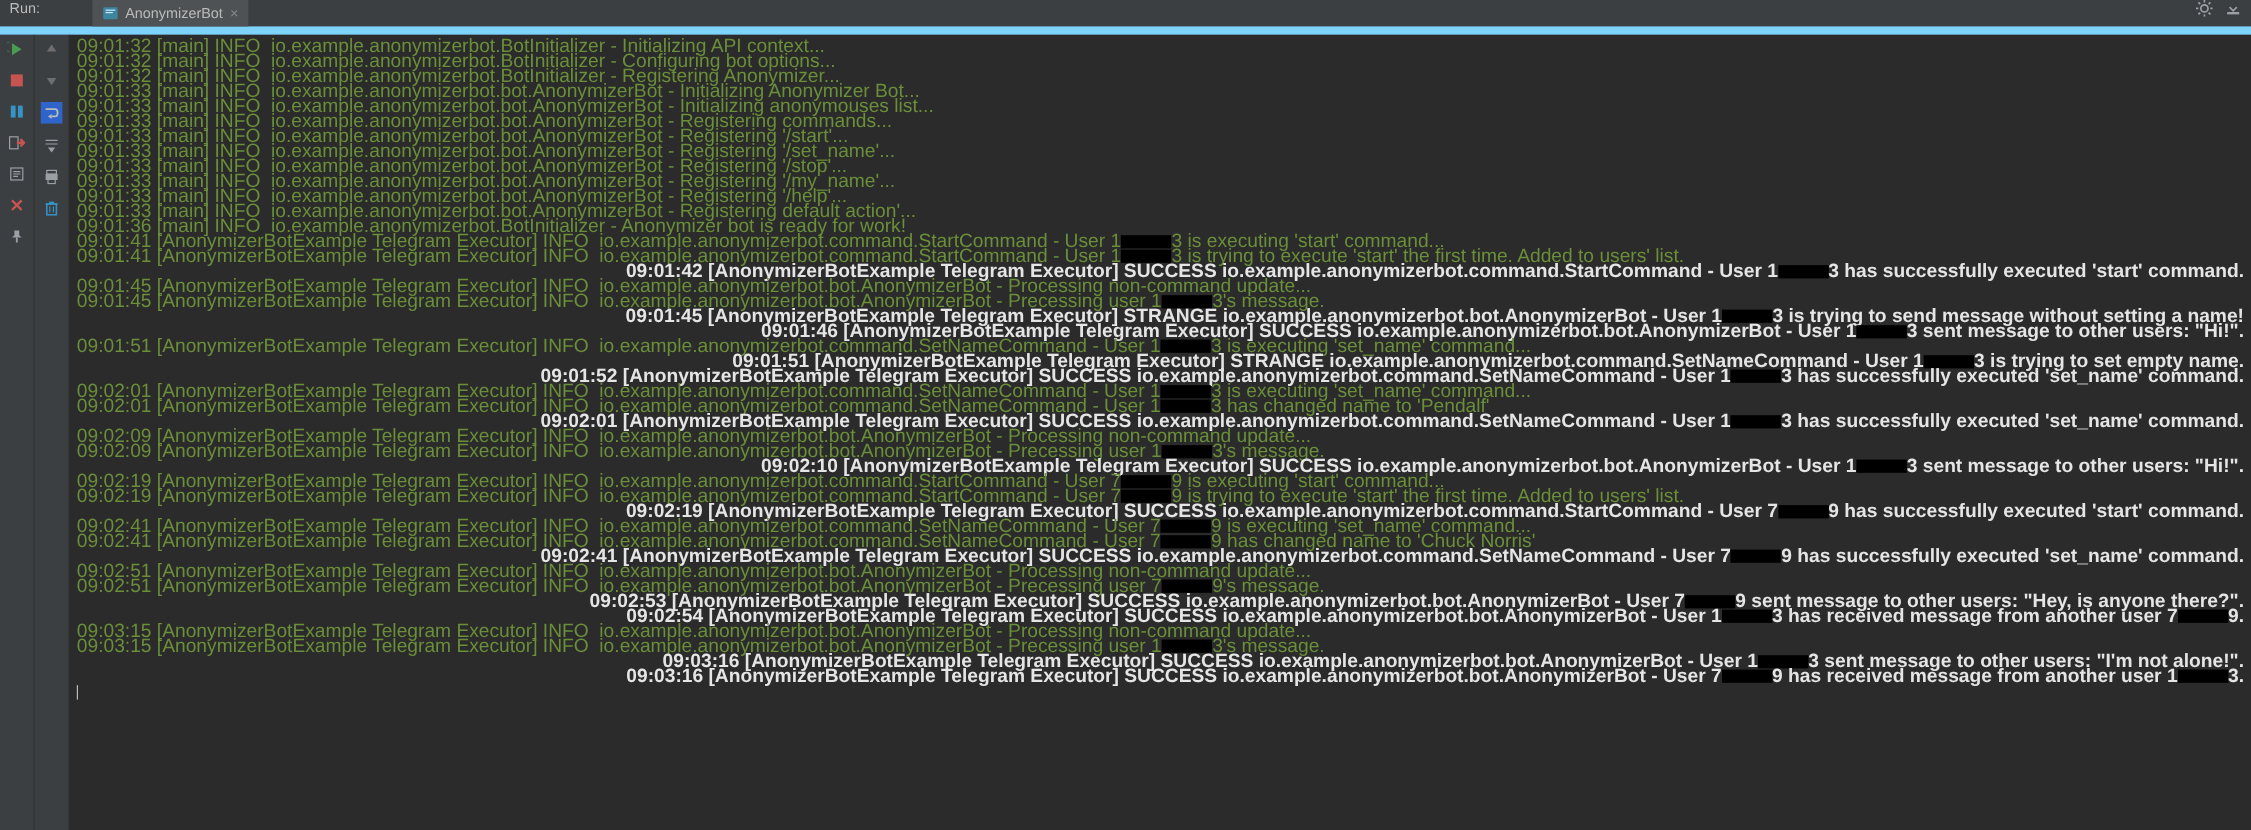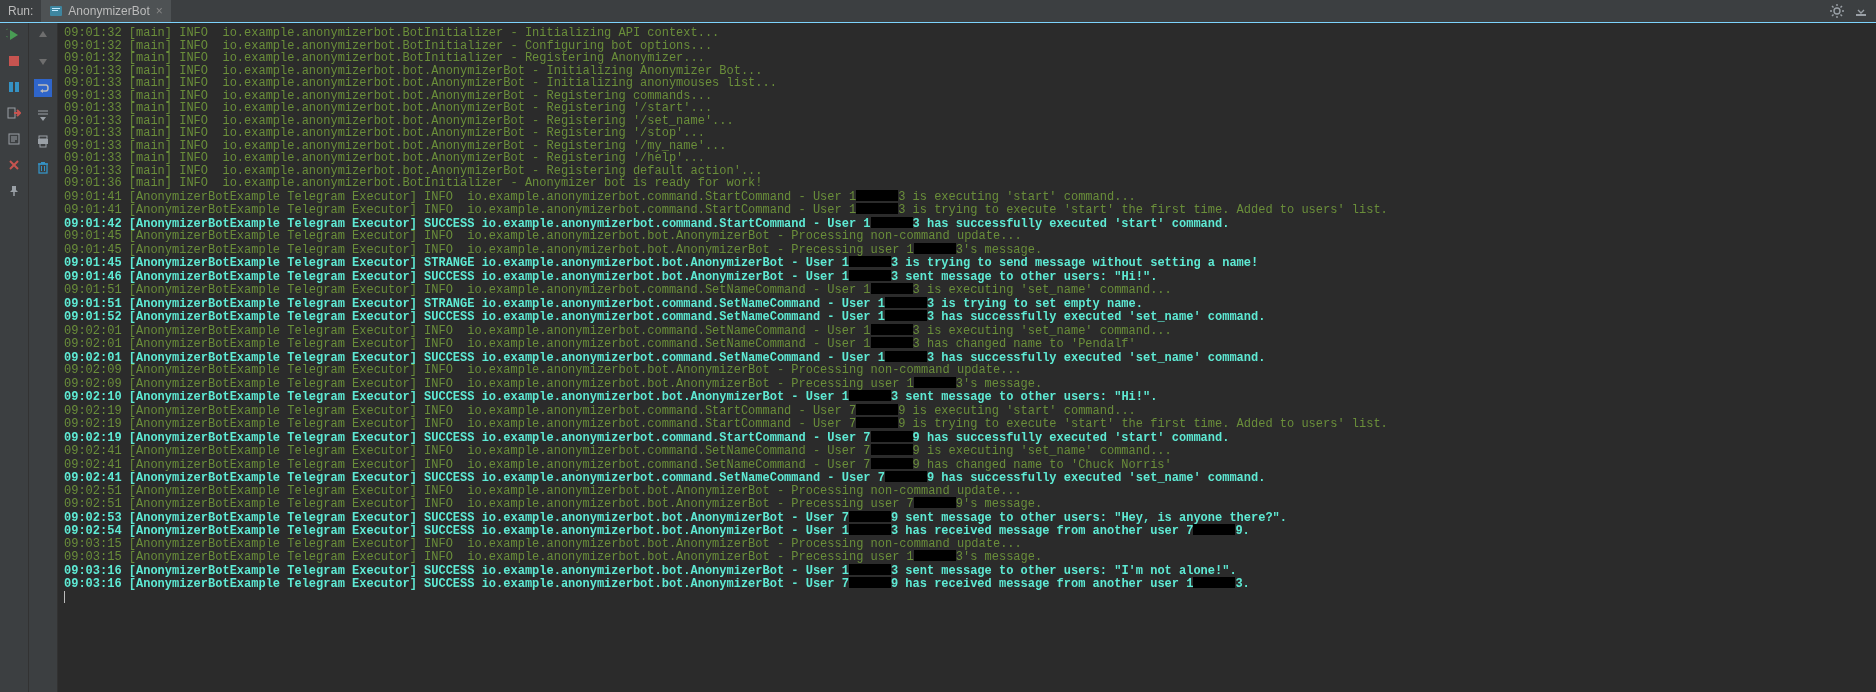--- a/index.html
+++ b/index.html
@@ -8,24 +8,25 @@
     width: 1876px;
     height: 692px;
     background: #2b2b2b;
     font-family: "Segoe UI", Arial, sans-serif;
     color: #bbbbbb;
     overflow: hidden;
   }
   .top-bar {
     height: 22px;
     background: #3c3f41;
-    border-bottom: 1px solid #7dd3fc;
-    display: flex;
-    align-items: center;
+    border-bottom: 7px solid #7dd3fc;
+    display: flex;
+    align-items: flex-start;
     font-size: 12px;
+    gap: 36px;
   }
   .top-bar .run-label {
     padding: 0 8px;
     color: #bbbbbb;
   }
   .top-bar .tab {
     display: flex;
     align-items: center;
     padding: 0 8px;
     height: 22px;
@@ -80,28 +81,28 @@
     padding-top: 4px;
     gap: 10px;
   }
   .console-wrap {
     flex: 1;
     background: #2b2b2b;
     overflow: auto;
     position: relative;
   }
   .console {
-    font-family: Liberation Mono, monospace;
-    font-size: 12px;
+    font-family: Liberation Sans, sans-serif;
+    font-size: 16px;
     line-height: 12.5px;
     padding: 4px 6px 4px 6px;
     white-space: pre;
   }
   .log-normal { color: #6a8e3a; }
-  .log-success { color: #5eead4; font-weight: bold; }
+  .log-success { color: #e5e5e5; font-weight: bold; text-align: right; }
   .blackbox {
     display: inline-block;
     background: #000;
     height: 11px;
     vertical-align: -1px;
   }
   .caret {
     color: #bbbbbb;
   }
   .sel {

